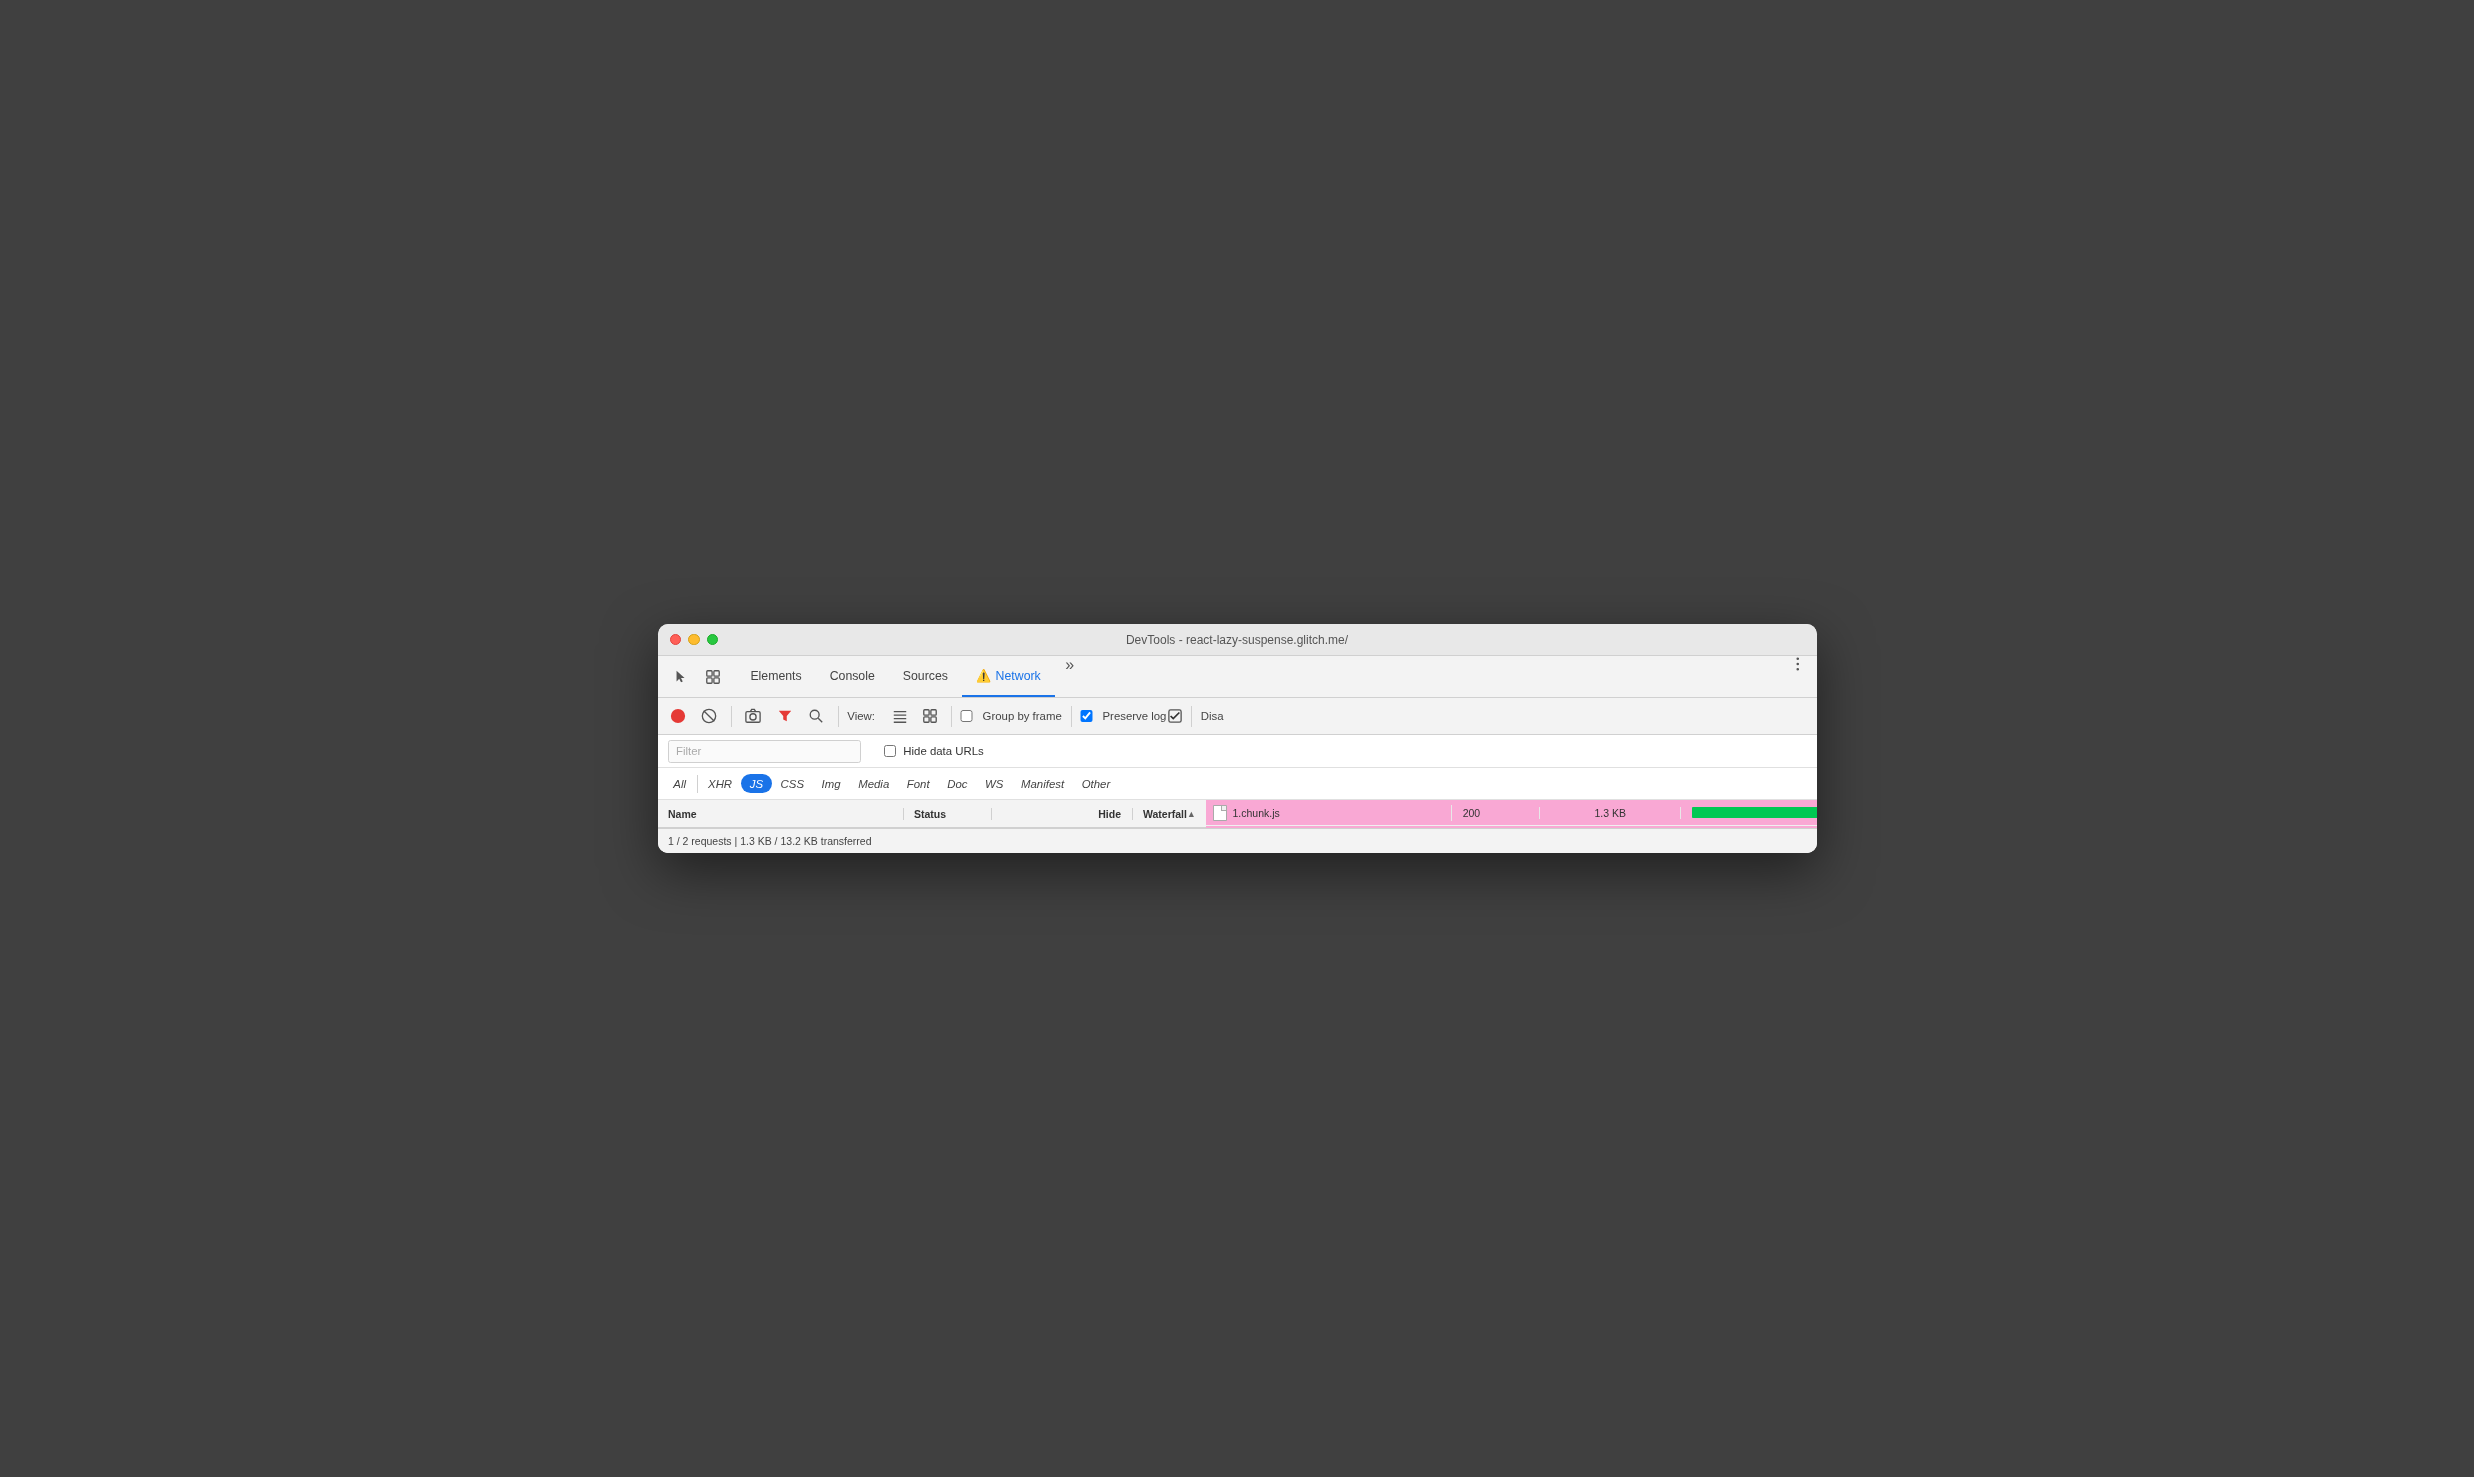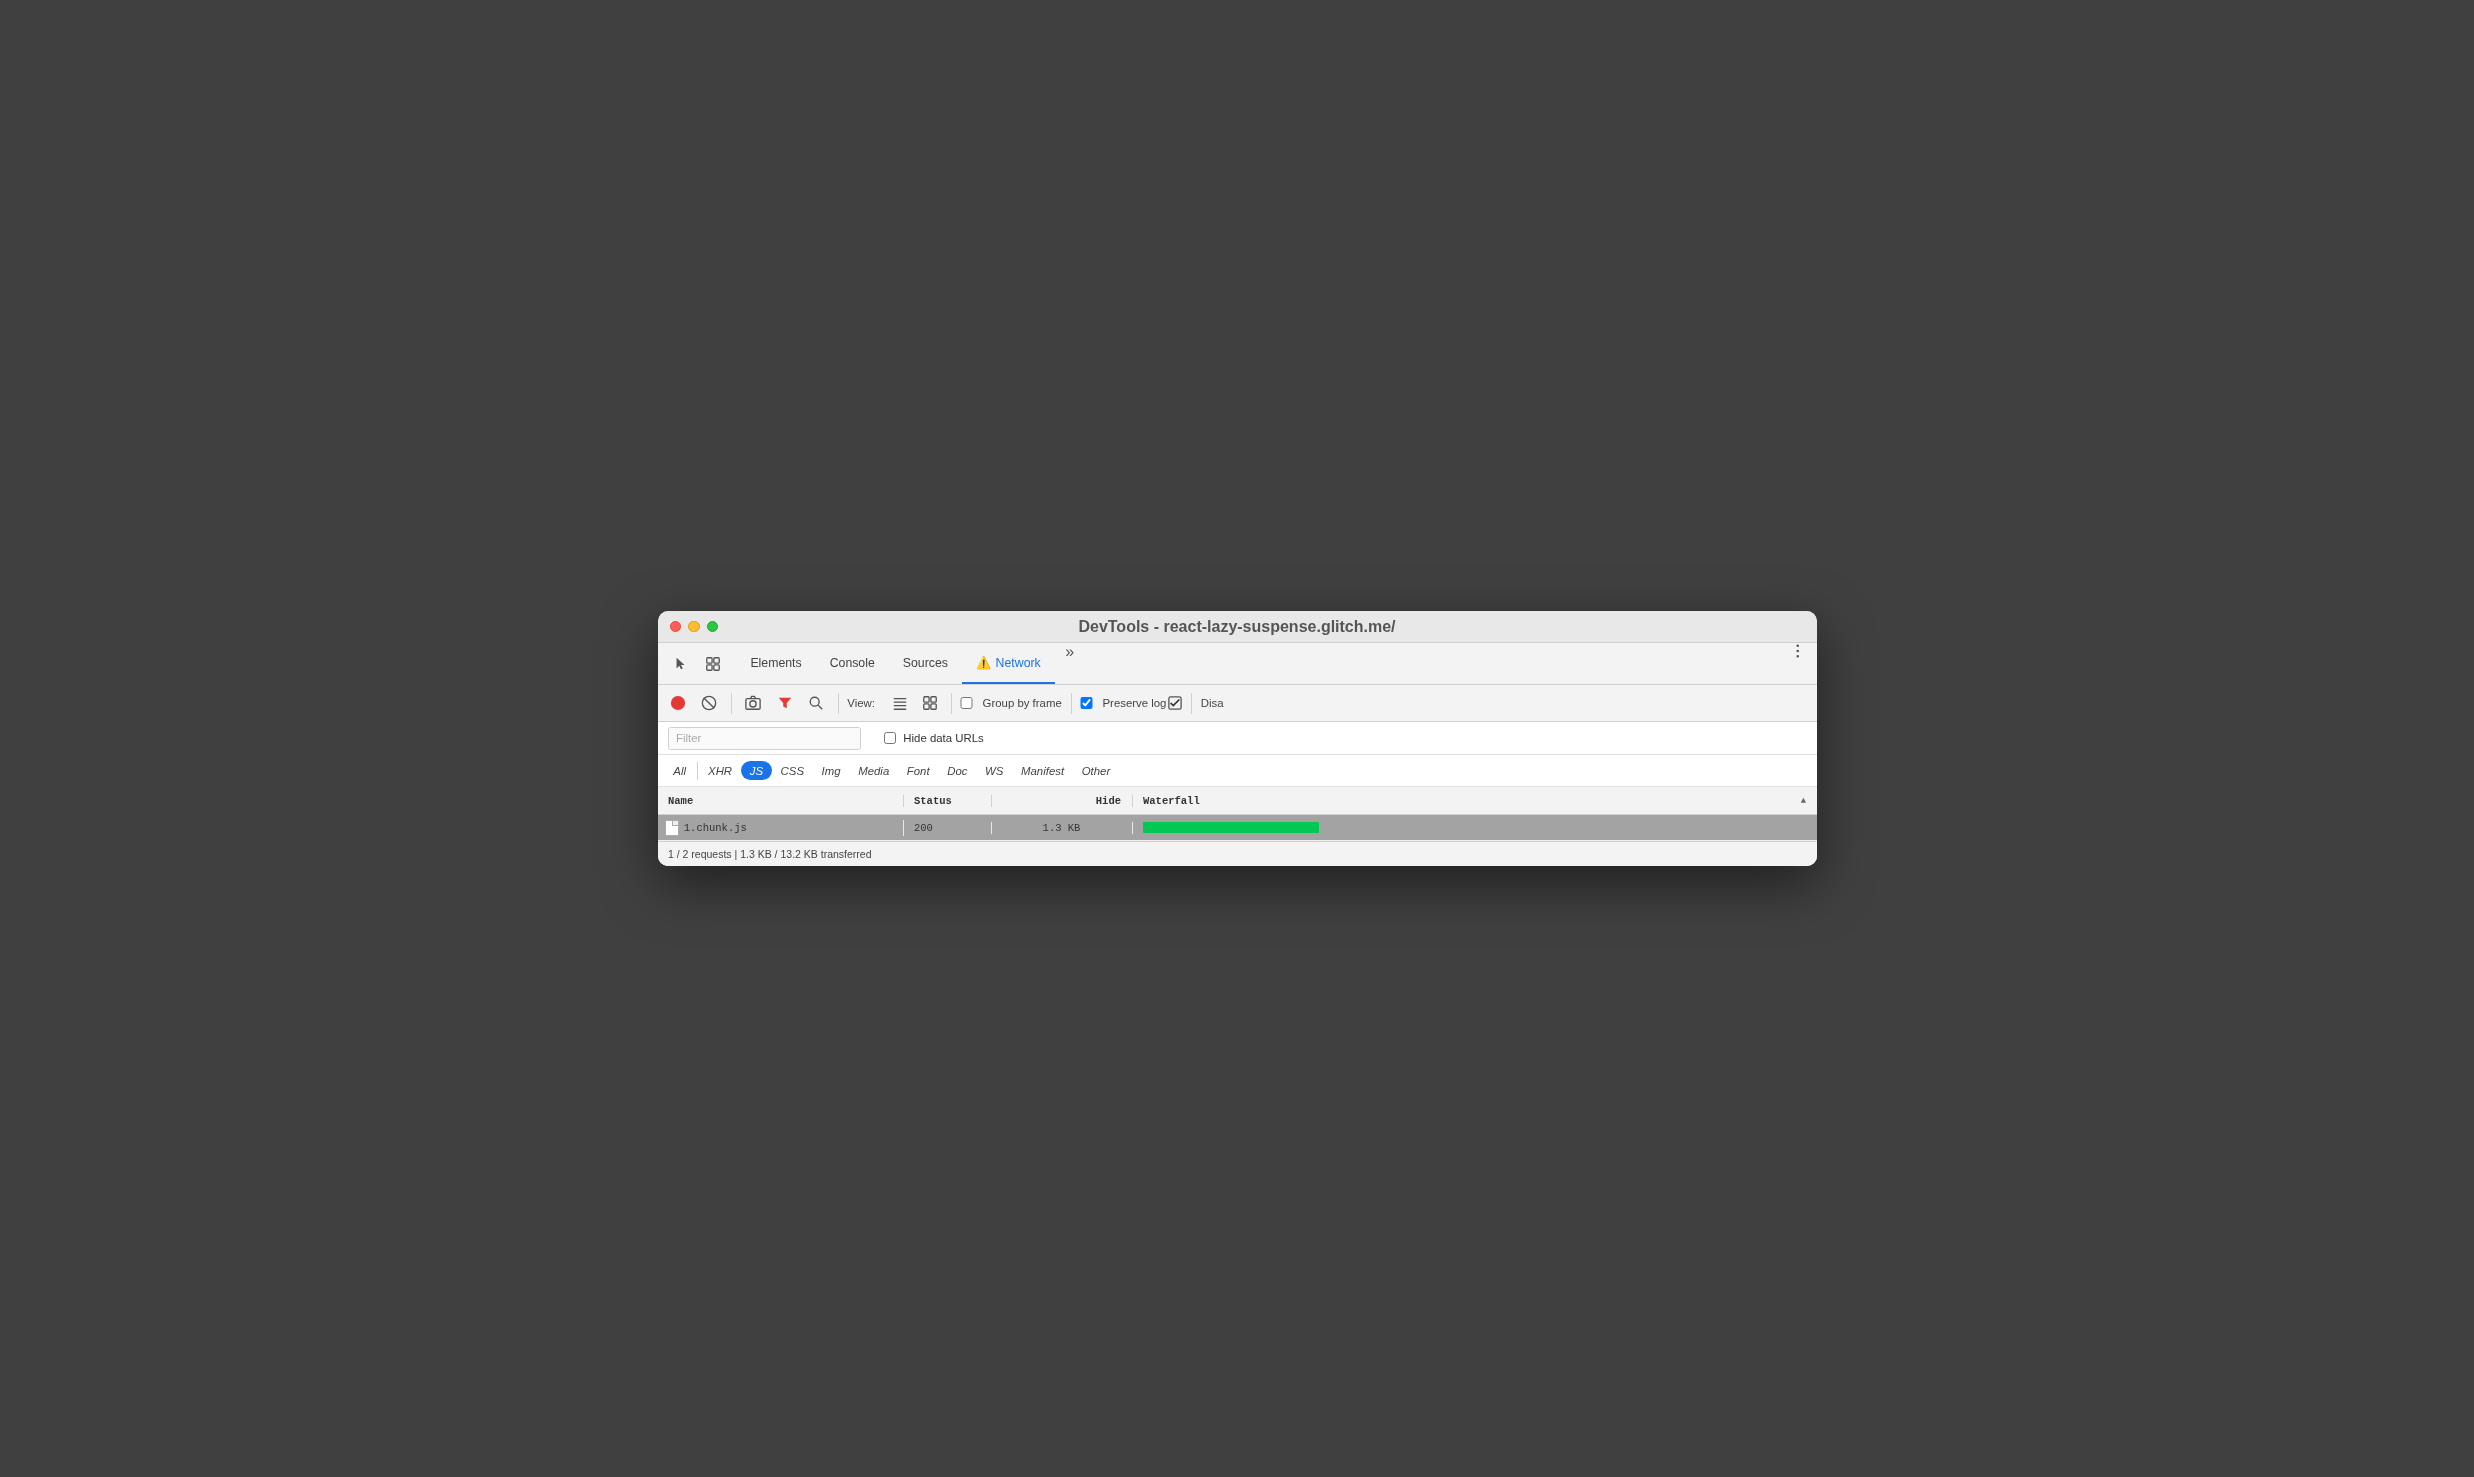--- a/index.html
+++ b/index.html
@@ -42,23 +42,23 @@
       width: 11.4px;
       height: 11.4px;
       border-radius: 50%;
       cursor: pointer;
     }
     .tl-red { background: #ff5f57; border: 0.9px solid #e0443e; }
     .tl-yellow { background: #febc2e; border: 0.9px solid #d4a017; }
     .tl-green { background: #28c840; border: 0.9px solid #1aab29; }
 
     .title-text {
-      font-size: 16px;
+      font-size: 12px;
       color: #555;
-      font-weight: 700;
+      font-weight: 400;
     }
 
     .devtools-container {
       background: #ffffff;
       display: flex;
       flex-direction: column;
       height: calc(100% - 32px);
     }
 
     
@@ -276,24 +276,23 @@
       width: 0.9px;
       height: 17.6px;
       background: #d0d0d0;
       margin: 0 1.8px;
     }
 
     
     .network-table {
       flex: 1;
       display: flex;
-      flex-direction: column;
-      background: #a3a3a3;
+      flex-direction: row;
+      background: #f9a8d4;
       overflow: hidden;
-      font-family: Liberation Mono, monospace;
     }
 
     .table-header {
       display: flex;
       background: #f3f3f3;
       border-bottom: 0.9px solid #d0d0d0;
       height: 28px;
       align-items: center;
       font-size: 10.5px;
       color: #333;

